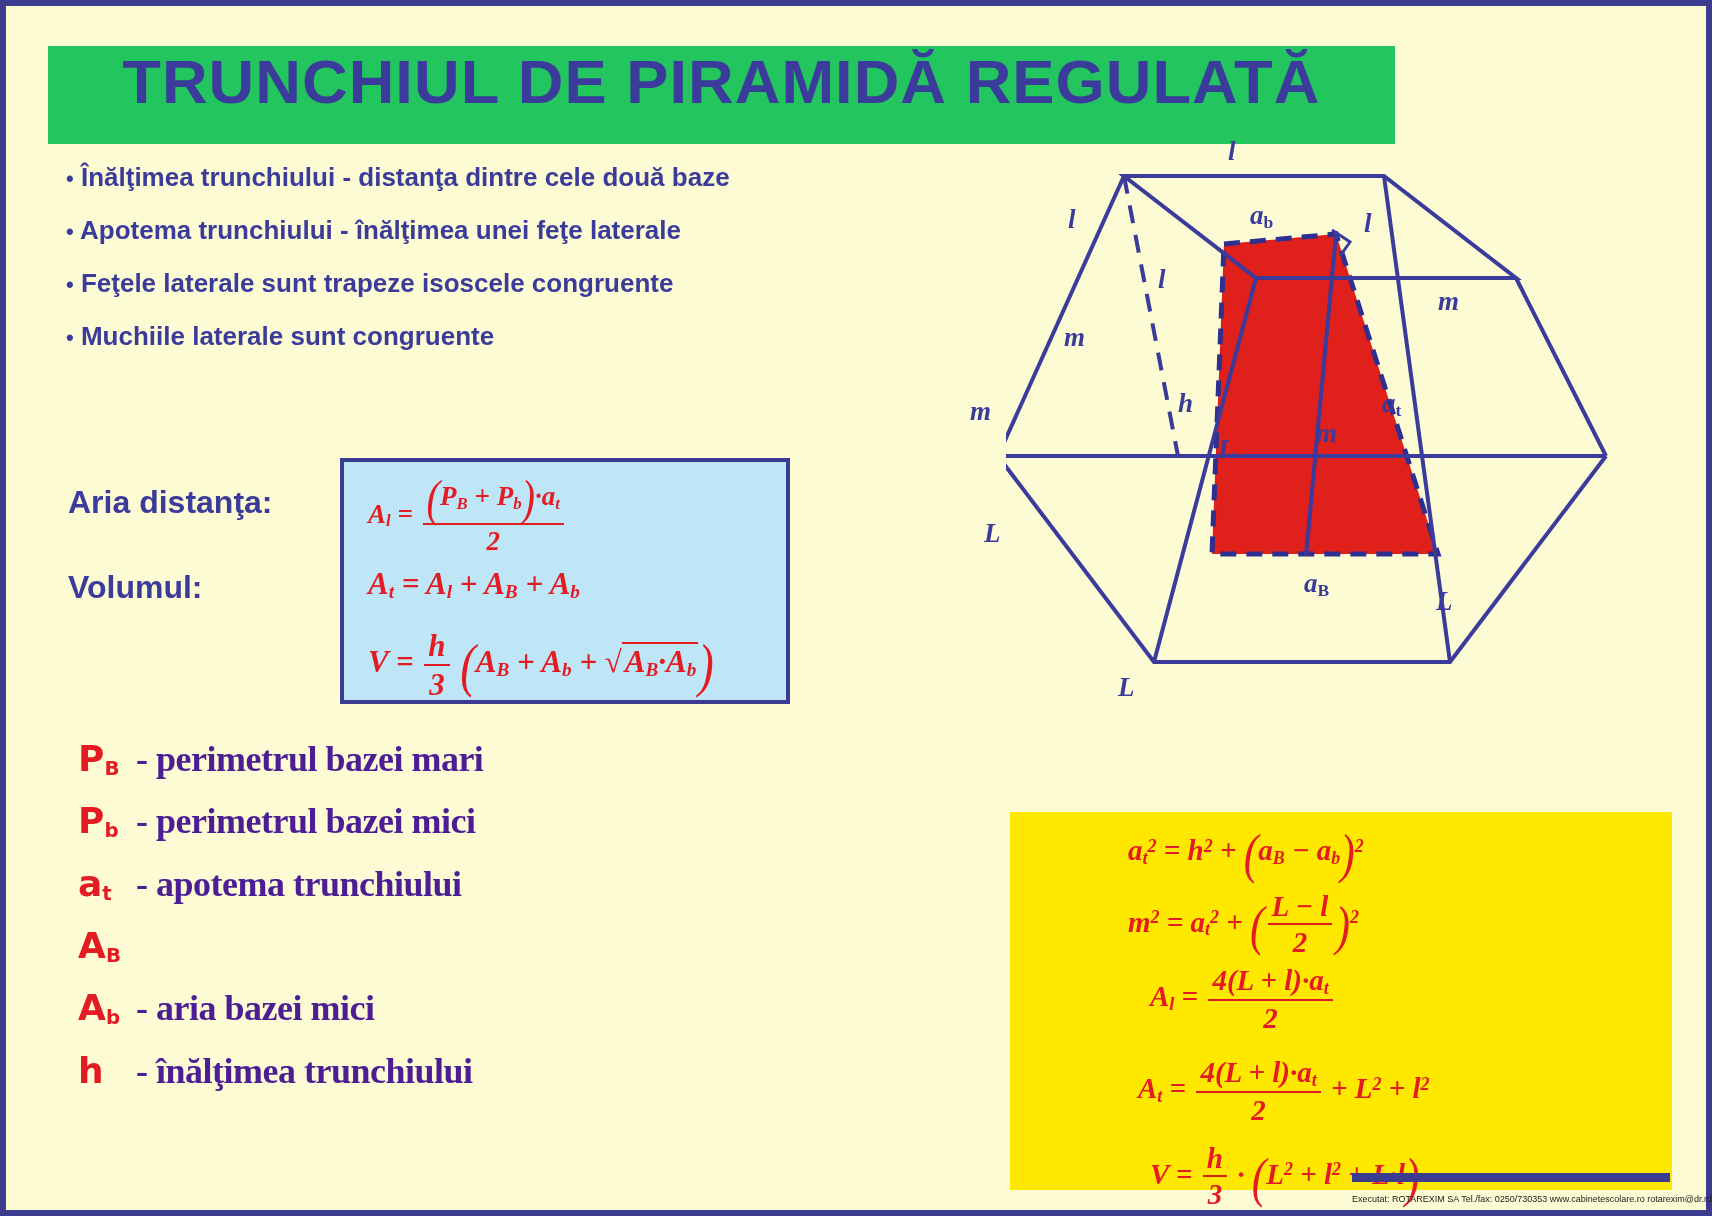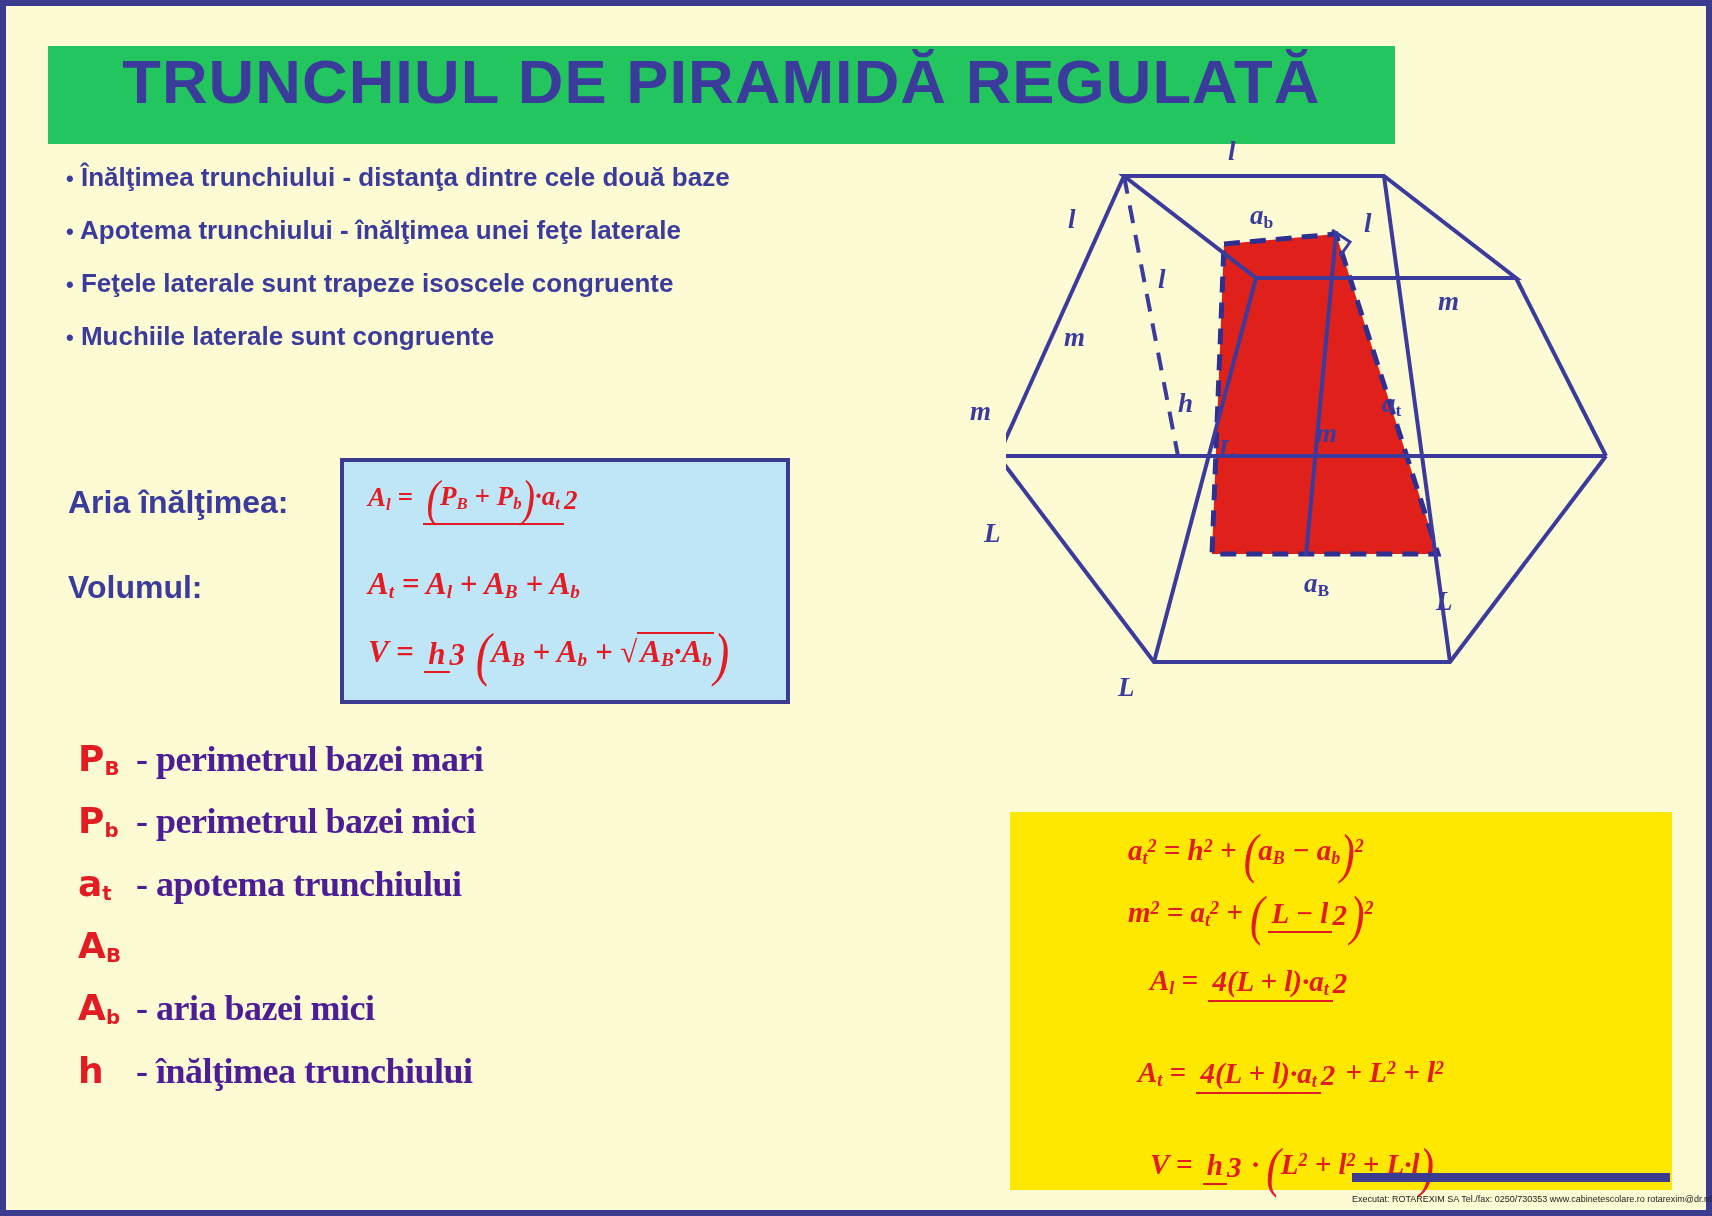--- a/index.html
+++ b/index.html
@@ -44,21 +44,21 @@
   .area-label{
     color:#3b3b9c;font-weight:bold;font-size:32px;margin-bottom:48px;
     white-space:nowrap;
   }
   #blue-box{
     position:absolute;left:334px;top:452px;width:450px;height:246px;
     background:#bfe6f7;border:4px solid #3b3b8f;box-sizing:border-box;
   }
   .fml{color:#e31b23;font-weight:bold;font-style:italic;
        font-family:"Liberation Serif", serif;}
-  .frac{display:inline-flex;flex-direction:row;align-items:center;
+  .frac{display:inline-flex;flex-direction:column;align-items:center;
         vertical-align:middle;margin:0 3px;}
   .frac .num{padding:0 4px;border-bottom:2.5px solid #e31b23;line-height:1.15;}
   .frac .den{padding-top:1px;line-height:1.15;}
   sub{font-size:.62em;vertical-align:-0.22em;}
   sup{font-size:.62em;vertical-align:0.45em;}
   .eq-row{position:absolute;white-space:nowrap;}
   #eq-al{left:24px;top:14px;font-size:27px;}
   #eq-at{left:24px;top:104px;font-size:31px;}
   #eq-v {left:24px;top:166px;font-size:31px;}
   .radic{display:inline-block;}
@@ -132,21 +132,21 @@
       <span class="dot">•</span>
       <span>Feţele laterale sunt trapeze isoscele congruente</span>
     </div>
     <div class="bullet">
       <span class="dot">•</span>
       <span>Muchiile laterale sunt congruente</span>
     </div>
   </div>
 
   <div id="area-labels">
-    <div class="area-label">Aria înălţimea:</div>
+    <div class="area-label">Aria distanţa:</div>
     <div class="area-label">Volumul:</div>
   </div>
 
   <div id="blue-box">
 
     <div class="eq-row fml" id="eq-al">
       <span>A</span><sub>l</sub>
       <span>=</span>
       <span class="frac">
         <span class="num">

